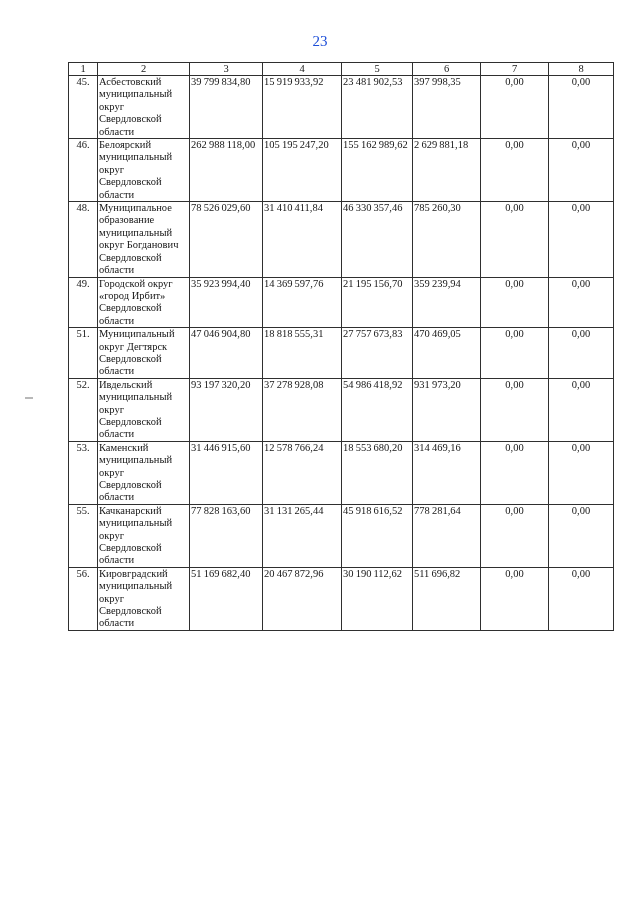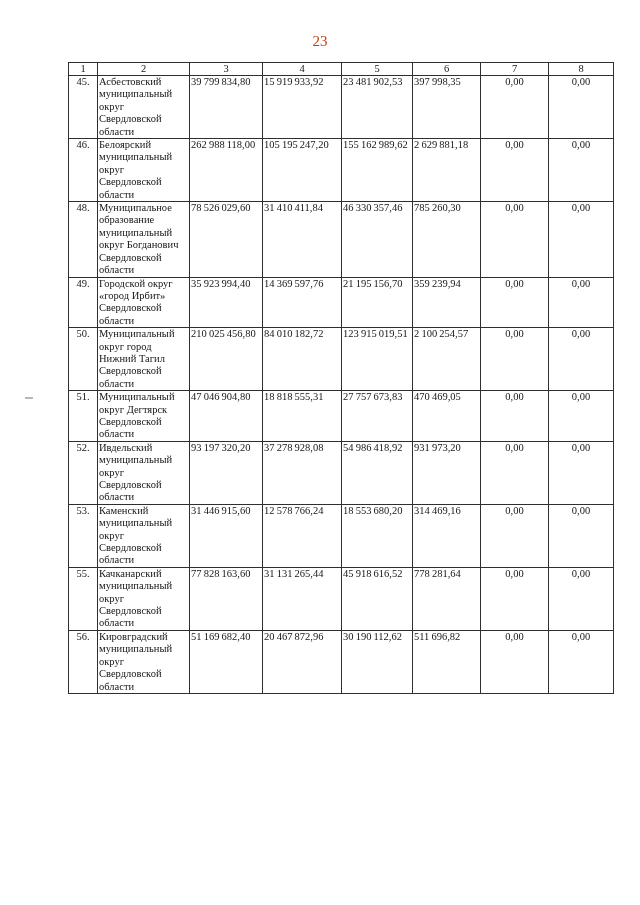--- a/index.html
+++ b/index.html
@@ -13,21 +13,21 @@
     color: #1c1c1c;
     overflow: hidden;
   }
   .page-number {
     position: absolute;
     top: 33px;
     left: 0;
     width: 100%;
     text-align: center;
     font-size: 15px;
-    color: #c2410c;
+    color: #1d4ed8;
   }
   table.doc-table {
     position: absolute;
     left: 68px;
     top: 62px;
     width: 545px;
     border-collapse: collapse;
     table-layout: fixed;
     font-size: 10.5px;
     line-height: 12.4px;
@@ -156,34 +156,20 @@
 Свердловской
 области</td>
           <td class="col-2">35 923 994,40</td>
           <td class="col-3">14 369 597,76</td>
           <td class="col-4">21 195 156,70</td>
           <td class="col-5">359 239,94</td>
           <td class="col-6">0,00</td>
           <td class="col-7">0,00</td>
         </tr>
         <tr>
-          <td class="col-0">50.</td>
-          <td class="col-1">Муниципальный
-округ город
-Нижний Тагил
-Свердловской
-области</td>
-          <td class="col-2">210 025 456,80</td>
-          <td class="col-3">84 010 182,72</td>
-          <td class="col-4">123 915 019,51</td>
-          <td class="col-5">2 100 254,57</td>
-          <td class="col-6">0,00</td>
-          <td class="col-7">0,00</td>
-        </tr>
-        <tr>
           <td class="col-0">51.</td>
           <td class="col-1">Муниципальный
 округ Дегтярск
 Свердловской
 области</td>
           <td class="col-2">47 046 904,80</td>
           <td class="col-3">18 818 555,31</td>
           <td class="col-4">27 757 673,83</td>
           <td class="col-5">470 469,05</td>
           <td class="col-6">0,00</td>

